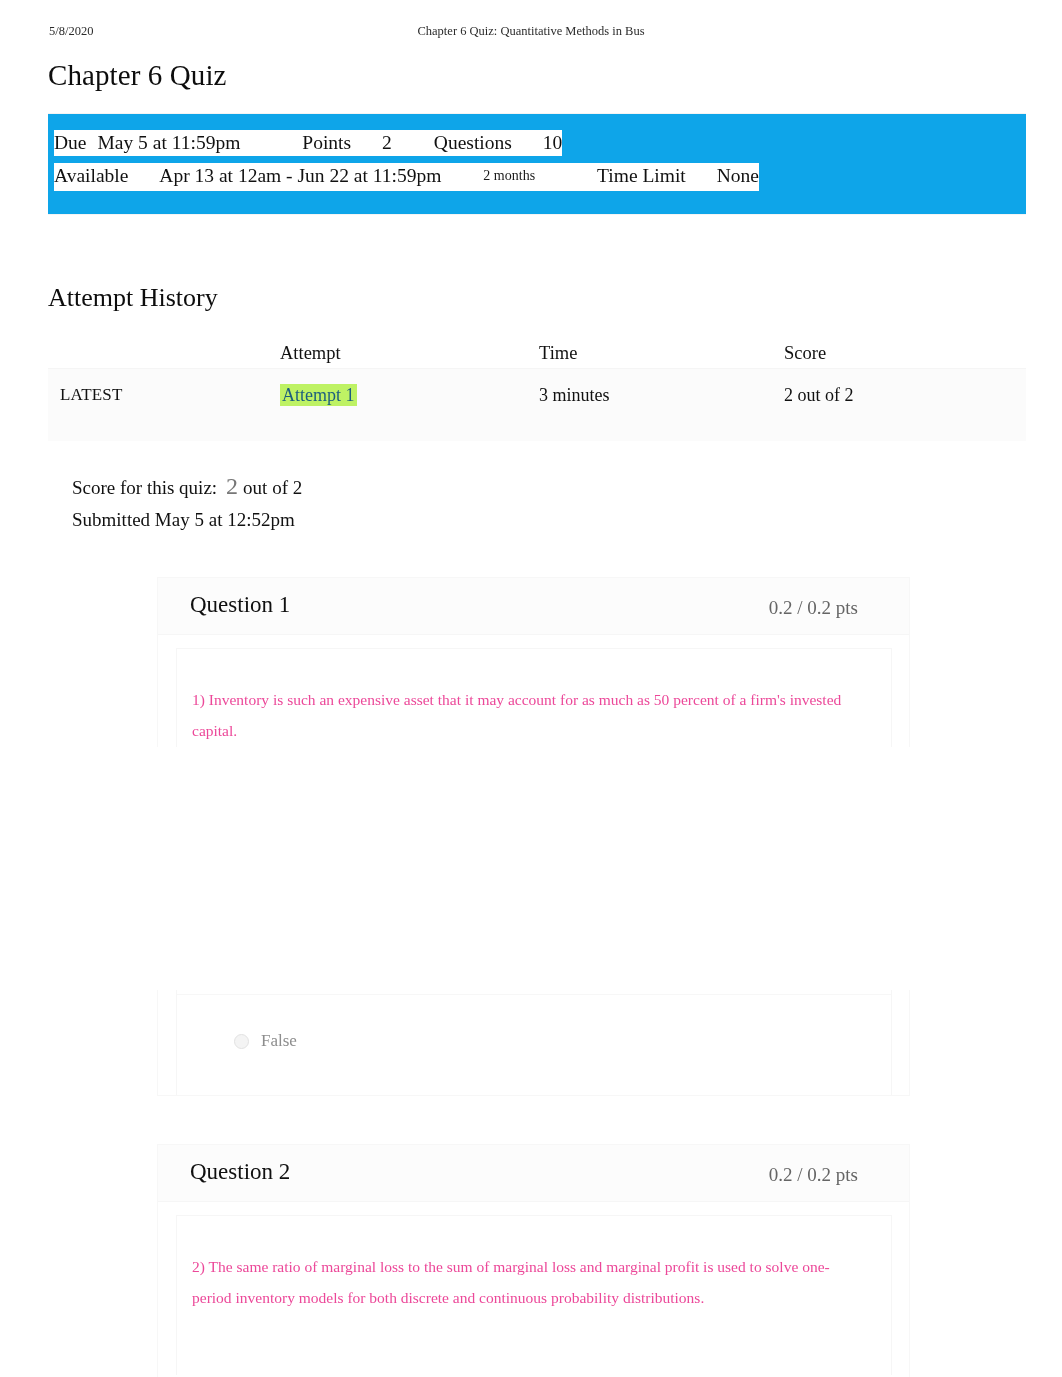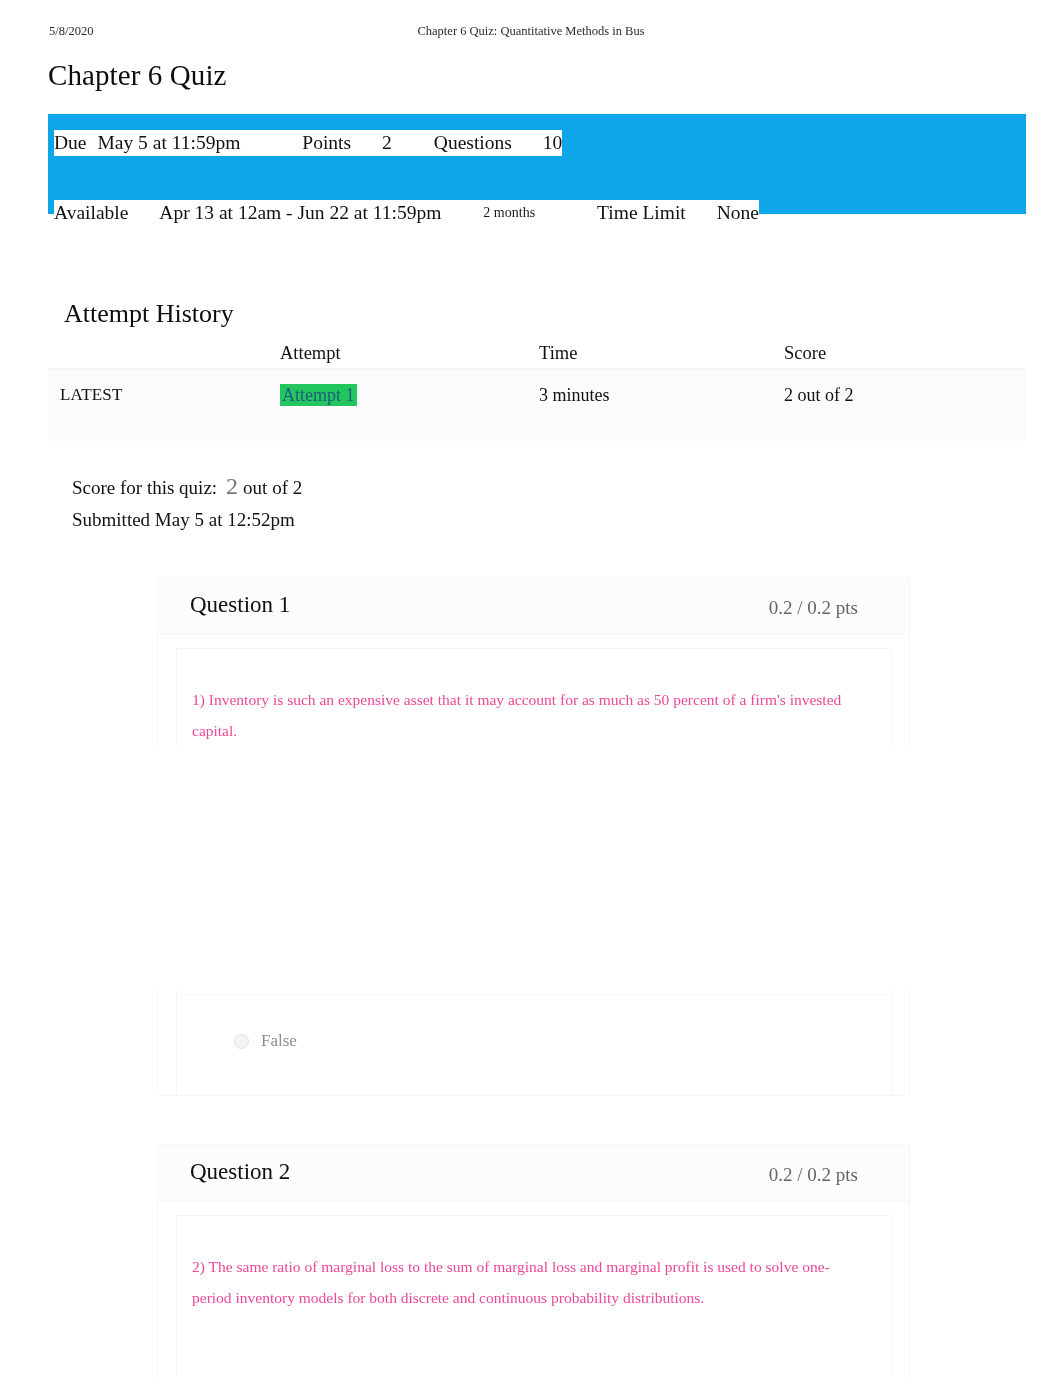--- a/index.html
+++ b/index.html
@@ -70,21 +70,21 @@
   .quiz-header .meta-row {
     position: absolute;
     left: 6px;
     white-space: nowrap;
     font-size: 19.5px;
     line-height: 26px;
     color: #111111;
     background: #ffffff;
   }
   .quiz-header .row1 { top: 16px; }
-  .quiz-header .row2 { top: 49px; margin-top: 37px; }
+  .quiz-header .row2 { top: 49px; }
   .ql { display: inline-block; }
   .qv { display: inline-block; }
   .gap-sm { display: inline-block; width: 11px; }
   .gap-md { display: inline-block; width: 42px; }
   .gap-lg { display: inline-block; width: 62px; }
   .gap-xl { display: inline-block; width: 31px; }
   .small-note {
     font-size: 14px;
     color: #1a1a1a;
     position: relative;
@@ -92,21 +92,21 @@
   }
 
   
   .section-title {
     position: absolute;
     left: 48px;
     top: 281px;
     font-size: 26px;
     font-weight: 400;
     color: #0d0d0d;
-    margin: 16px;
+    margin: 0;
     line-height: 34px;
   }
 
   .attempt-table {
     position: absolute;
     left: 48px;
     top: 338px;
     width: 978px;
     font-size: 18px;
     color: #111111;
@@ -132,21 +132,21 @@
   .c-score { left: 736px; }
 
   .thead .cell { top: 5px; font-size: 18.5px; }
   .tbody .cell { top: 16px; font-size: 18px; }
 
   .tbody .c-kept { font-size: 17px; letter-spacing: 0.2px; }
 
   a.attempt-link {
     color: #1c5e7e;
     text-decoration: none;
-    background: #22c55e;
+    background: #bef264;
     padding: 1px 2px;
     text-align: right;
   }
 
   
   .score-summary {
     position: absolute;
     left: 72px;
     top: 470px;
     font-size: 19px;

